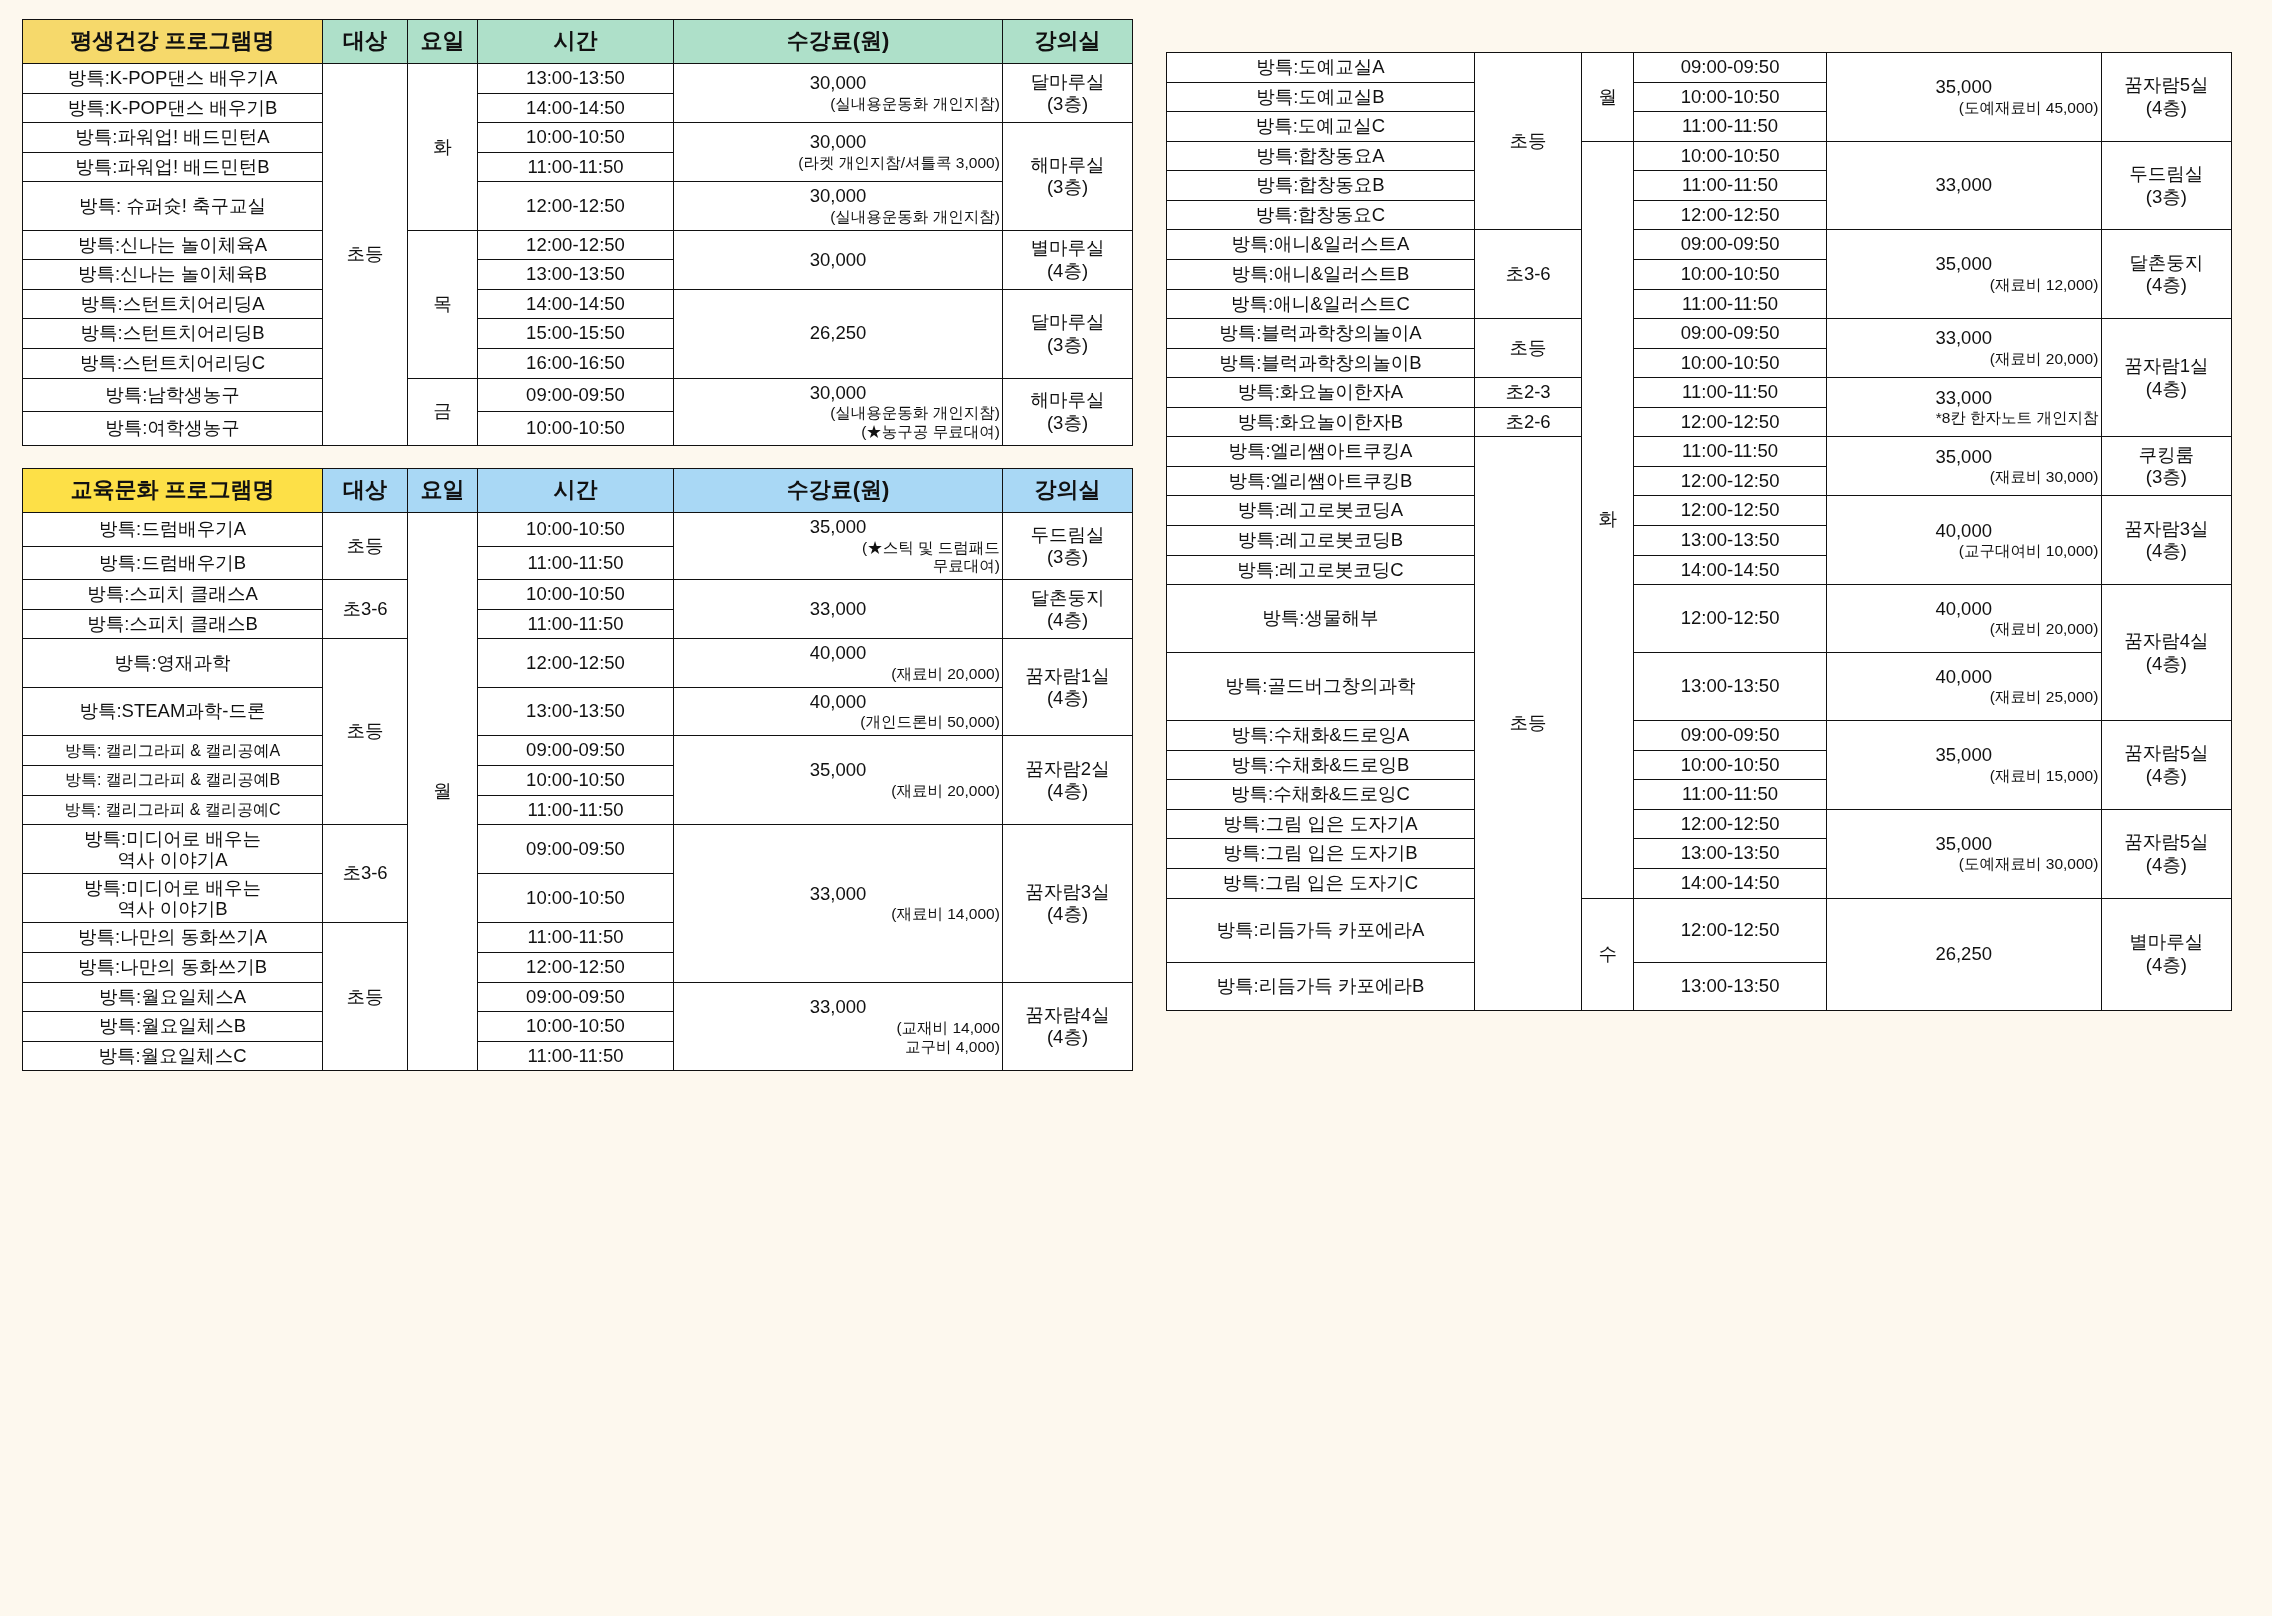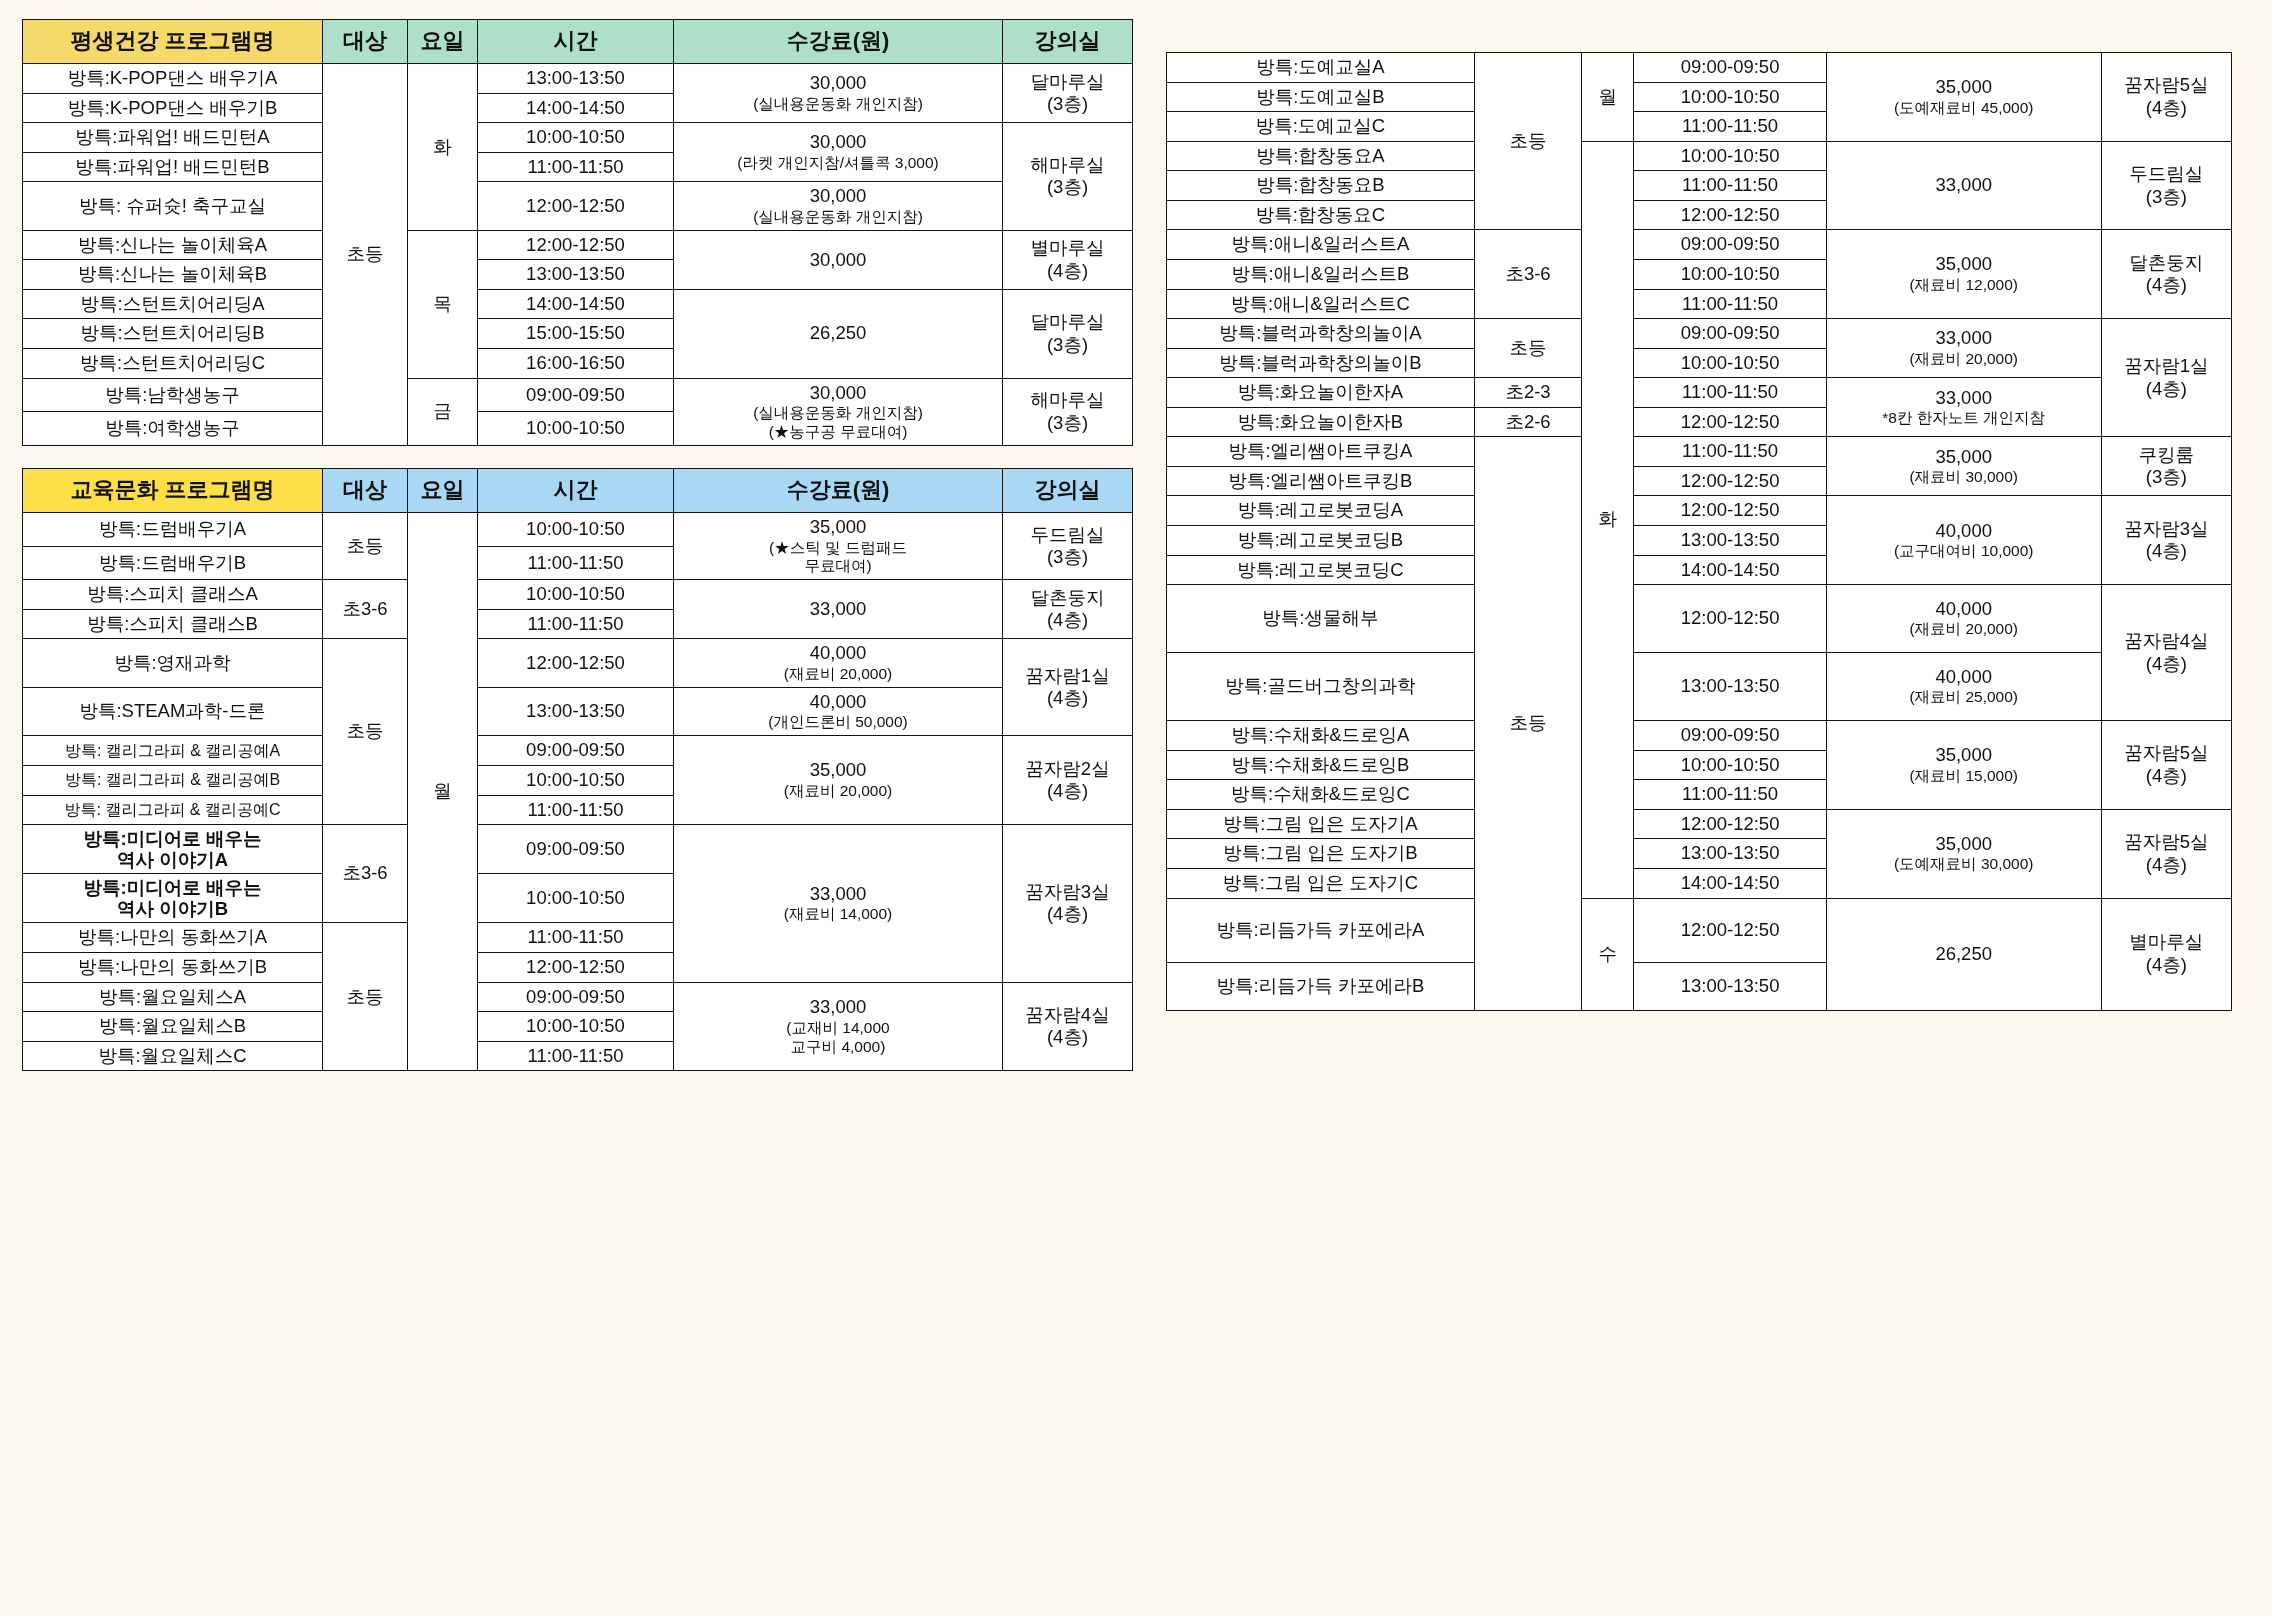--- a/index.html
+++ b/index.html
@@ -43,25 +43,25 @@
   .hdr th {
     font-weight: bold;
     font-size: 22px;
     padding: 8.1px 3px;
   }
   .hdr-health-name { background: #f6d96b; }
   .hdr-health-cell { background: #aee0c9; }
   .hdr-edu-name { background: #fde047; }
   .hdr-edu-cell { background: #a9d8f5; }
 
-  .sub { font-size: 15.5px; }
+  .sub { font-size: 15.5px; text-align: right; }
   .tbl-health { margin-bottom: 22px; }
 
   .small-name { font-size: 16px; }
-  .tight { line-height: 1.14; font-weight: bold; }
+  .tight { line-height: 1.14; }
 
   .rtable td { font-size: 18.5px; }
   .prog { text-align: center; }
 </style>
 </head>
 <body>
 
 <div class="page">
 
   <div class="col-left">

